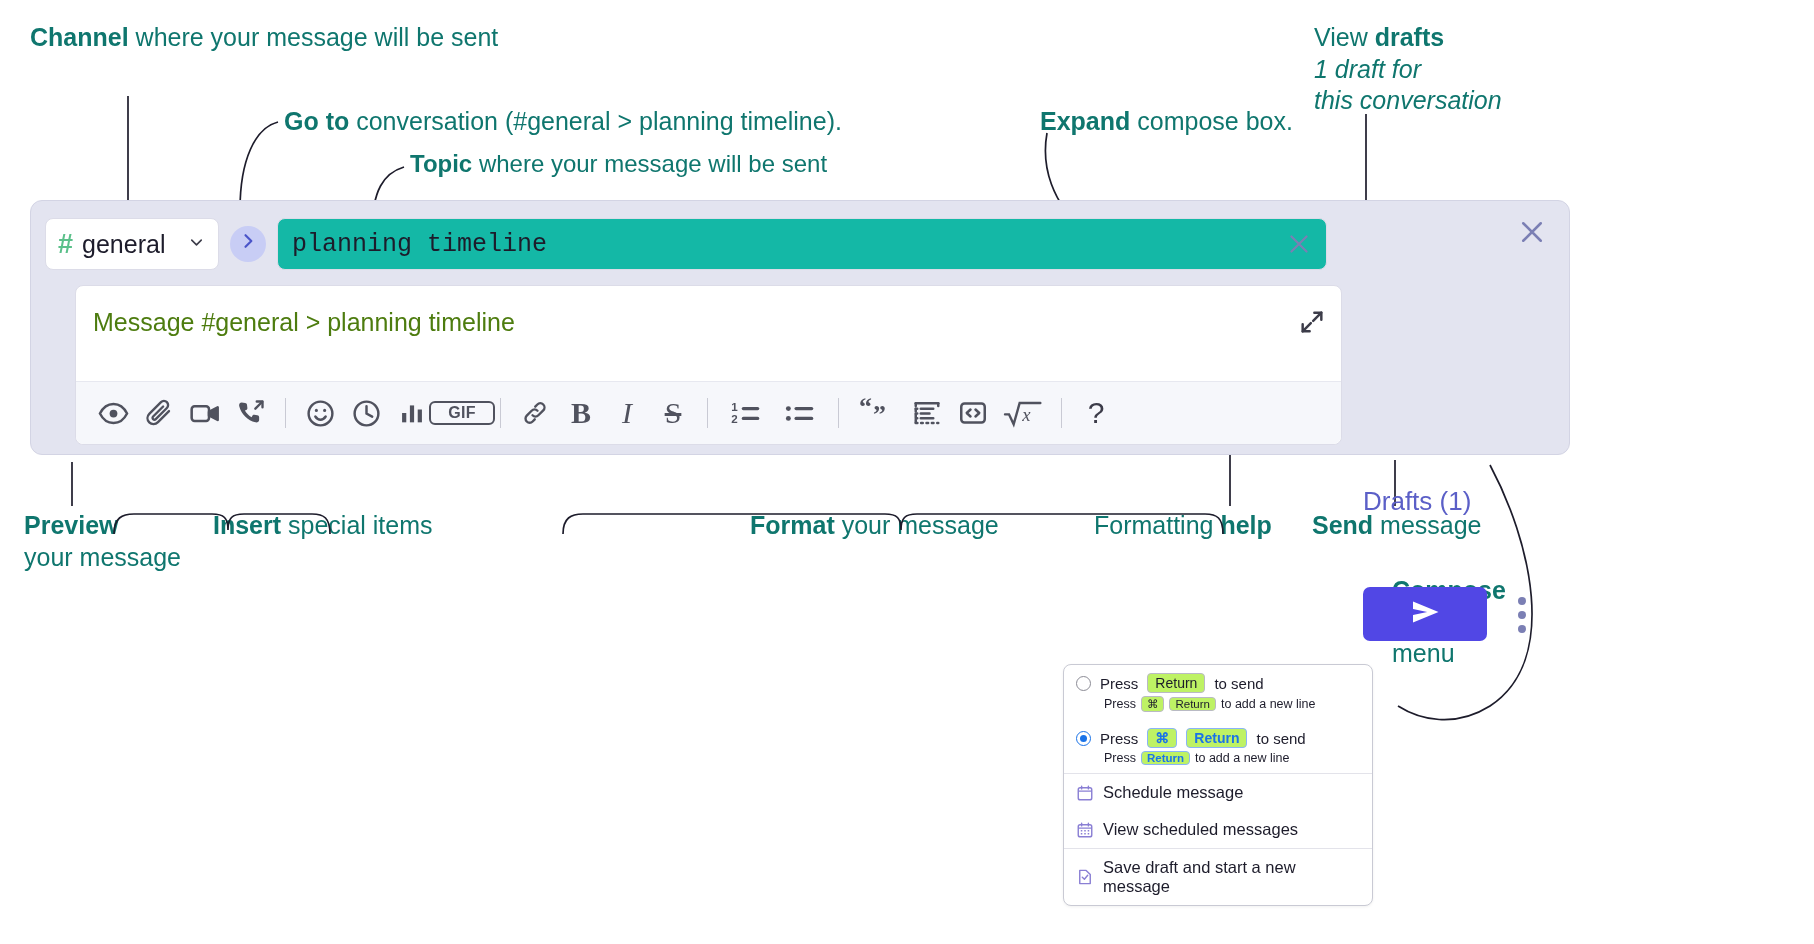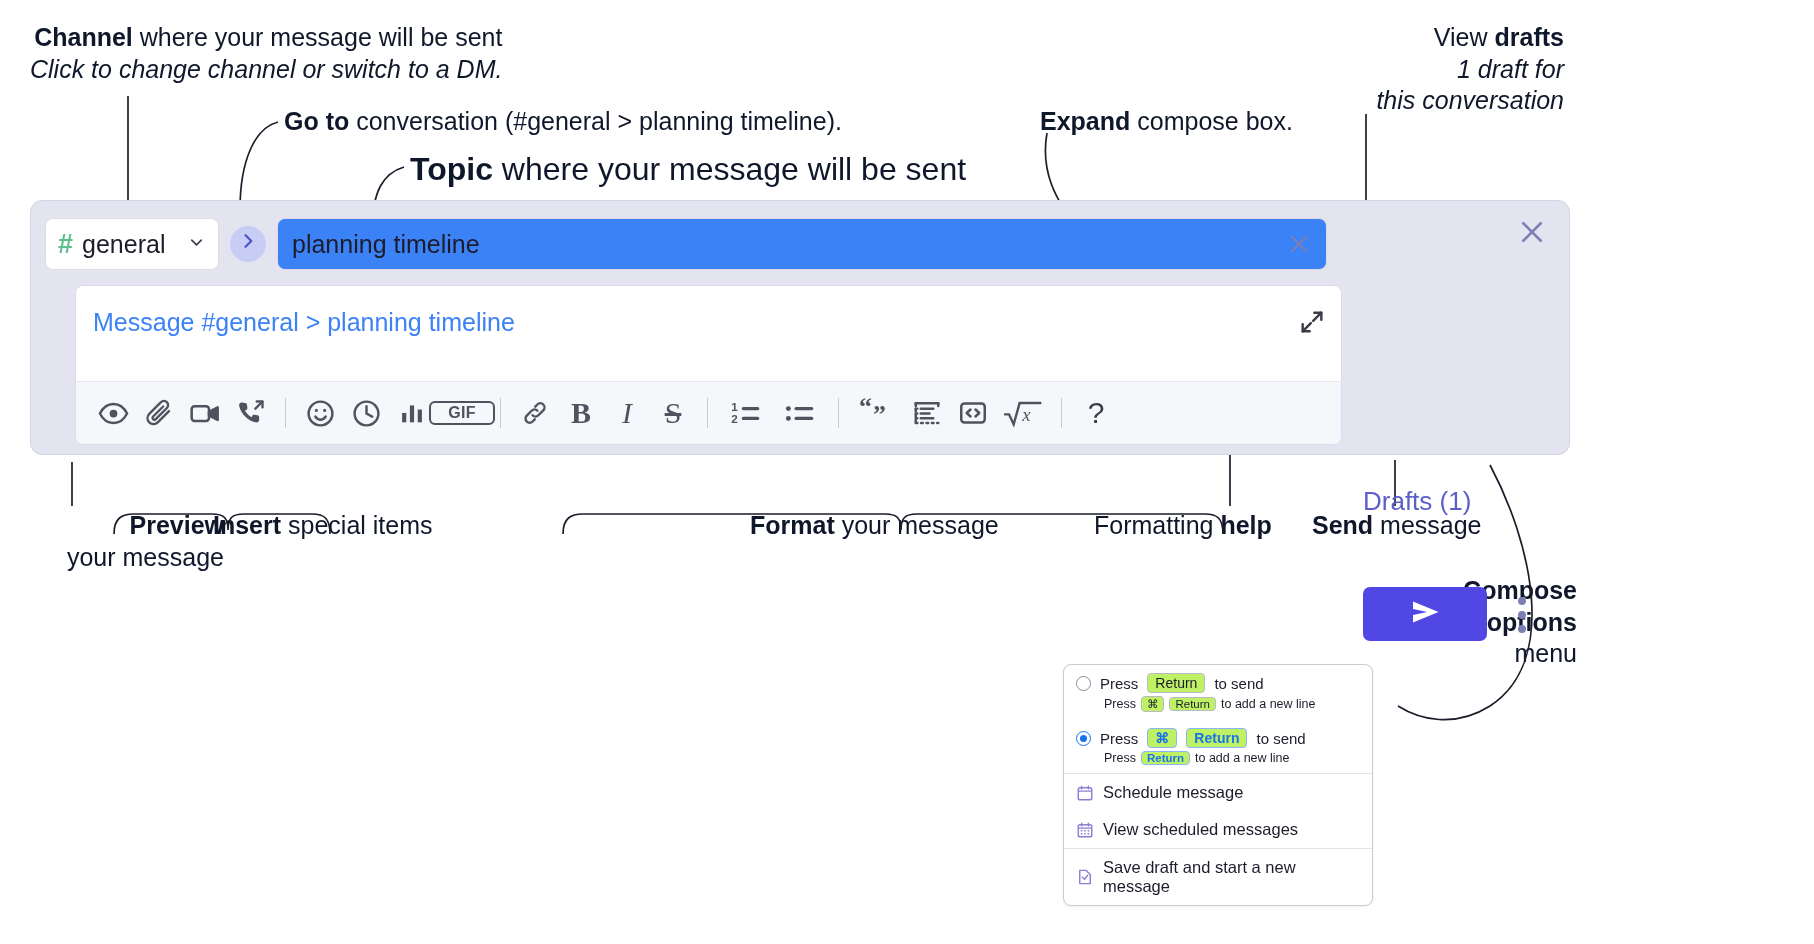--- a/index.html
+++ b/index.html
@@ -5,28 +5,28 @@
   * { box-sizing: border-box; }
   html, body { margin:0; padding:0; }
   body {
     width:1814px; height:944px;
     background:#ffffff;
     font-family:"Liberation Sans", sans-serif;
     color:#1d1c2b;
     position:relative;
     overflow:hidden;
   }
-  .anno { position:absolute; color:#0f172a; line-height:1.26;text-align:right; }
+  .anno { position:absolute; color:#0f766e; line-height:1.26; }
   .anno b { font-weight:700; }
   .anno i { font-style:italic; }
 
   
   #anno-channel      { left:30px;  top:22px;  font-size:25px; }
   #anno-goto         { left:284px; top:106px; font-size:25px; }
-  #anno-topic        { left:410px; top:149px; font-size:32px; }
+  #anno-topic        { left:410px; top:149px; font-size:24px; }
   #anno-expand       { left:1040px;top:106px; font-size:25px; }
   #anno-drafts       { left:1314px;top:22px;  font-size:25px; width:250px;}
   #anno-preview      { left:24px;  top:510px; font-size:25px; width:200px;}
   #anno-insert       { left:213px; top:510px; font-size:25px; }
   #anno-format       { left:750px; top:510px; font-size:25px; }
   #anno-help         { left:1094px;top:510px; font-size:25px; }
   #anno-send         { left:1312px;top:510px; font-size:25px; }
   #anno-compose      { left:1392px;top:575px; font-size:25px; width:185px; }
 
   
@@ -51,32 +51,32 @@
   }
   .hash { color:#5bc08a; font-weight:700; font-size:27px; line-height:1; }
   .chan-name { color:#1d1c2b; }
   .chev { margin-left:auto; color:#3c3c49; font-size:15px; }
   .goto-btn {
     width:36px; height:36px; border-radius:50%; background:#c8cdf5;
     display:flex; align-items:center; justify-content:center;
     color:#4a54c9; font-size:22px; font-weight:700; margin:0 11px; cursor:pointer;
   }
   .topic-field {
-    width:1050px; height:52px; background:#3b82f6; border:1px solid #dcdce8;
+    width:1050px; height:52px; background:#14b8a6; border:1px solid #dcdce8;
     border-radius:8px; display:flex; align-items:center; padding:0 14px;
-    font-size:25px; color:#1d1c2b;
+    font-size:25px; color:#1d1c2b;font-family:Liberation Mono, monospace;
   }
   .topic-clear { margin-left:auto; color:#7b7fb4; width:26px; height:26px; cursor:pointer; }
 
   .msg-box {
     position:absolute; left:44px; top:84px; width:1267px; height:160px;
     background:#fff; border:1px solid #dcdce8; border-radius:8px;
   }
   .msg-placeholder {
-    position:absolute; left:17px; top:22px; font-size:25px; color:#3b82f6;
+    position:absolute; left:17px; top:22px; font-size:25px; color:#4d7c0f;
   }
   .expand-btn { position:absolute; right:15px; top:22px; width:28px; height:28px; color:#3c3c49; cursor:pointer; }
 
   .toolbar {
     position:absolute; left:0; bottom:0; width:100%; height:63px;
     background:#f6f7fb; border-top:1px solid #e7e8f0;
     border-radius:0 0 8px 8px;
     display:flex; align-items:center; padding:0 14px; gap:0;
   }
   .tb { width:46px; height:46px; display:flex; align-items:center; justify-content:center;
@@ -117,21 +117,20 @@
   .key.blue.sm { font-weight:600; }
   .dd-div { height:1px; background:#e3e3ea; }
   .dd-item { padding:9px 12px; display:flex; align-items:center; gap:9px; font-size:16.5px; cursor:pointer; }
   .cal-ic { color:#8a7fd4; width:18px; height:18px; flex:0 0 auto; }
 </style>
 </head>
 <body>
 
 <div class="anno" id="anno-channel">
   <div><b>Channel</b><span> where your message will be sent</span></div>
-  <div><i>Click to change channel or switch to a DM.</i></div>
 </div>
 
 <div class="anno" id="anno-goto">
   <b>Go to</b><span> conversation (#general &gt; planning timeline).</span>
 </div>
 
 <div class="anno" id="anno-topic">
   <b>Topic</b><span> where your message will be sent</span>
 </div>
 

